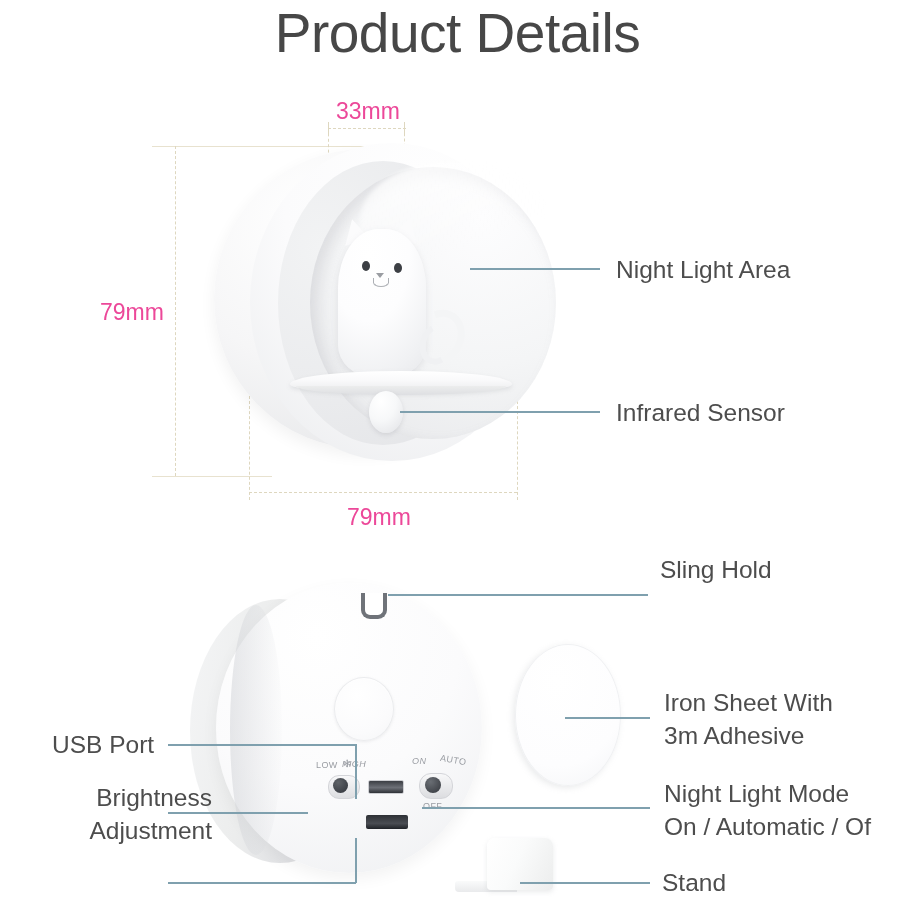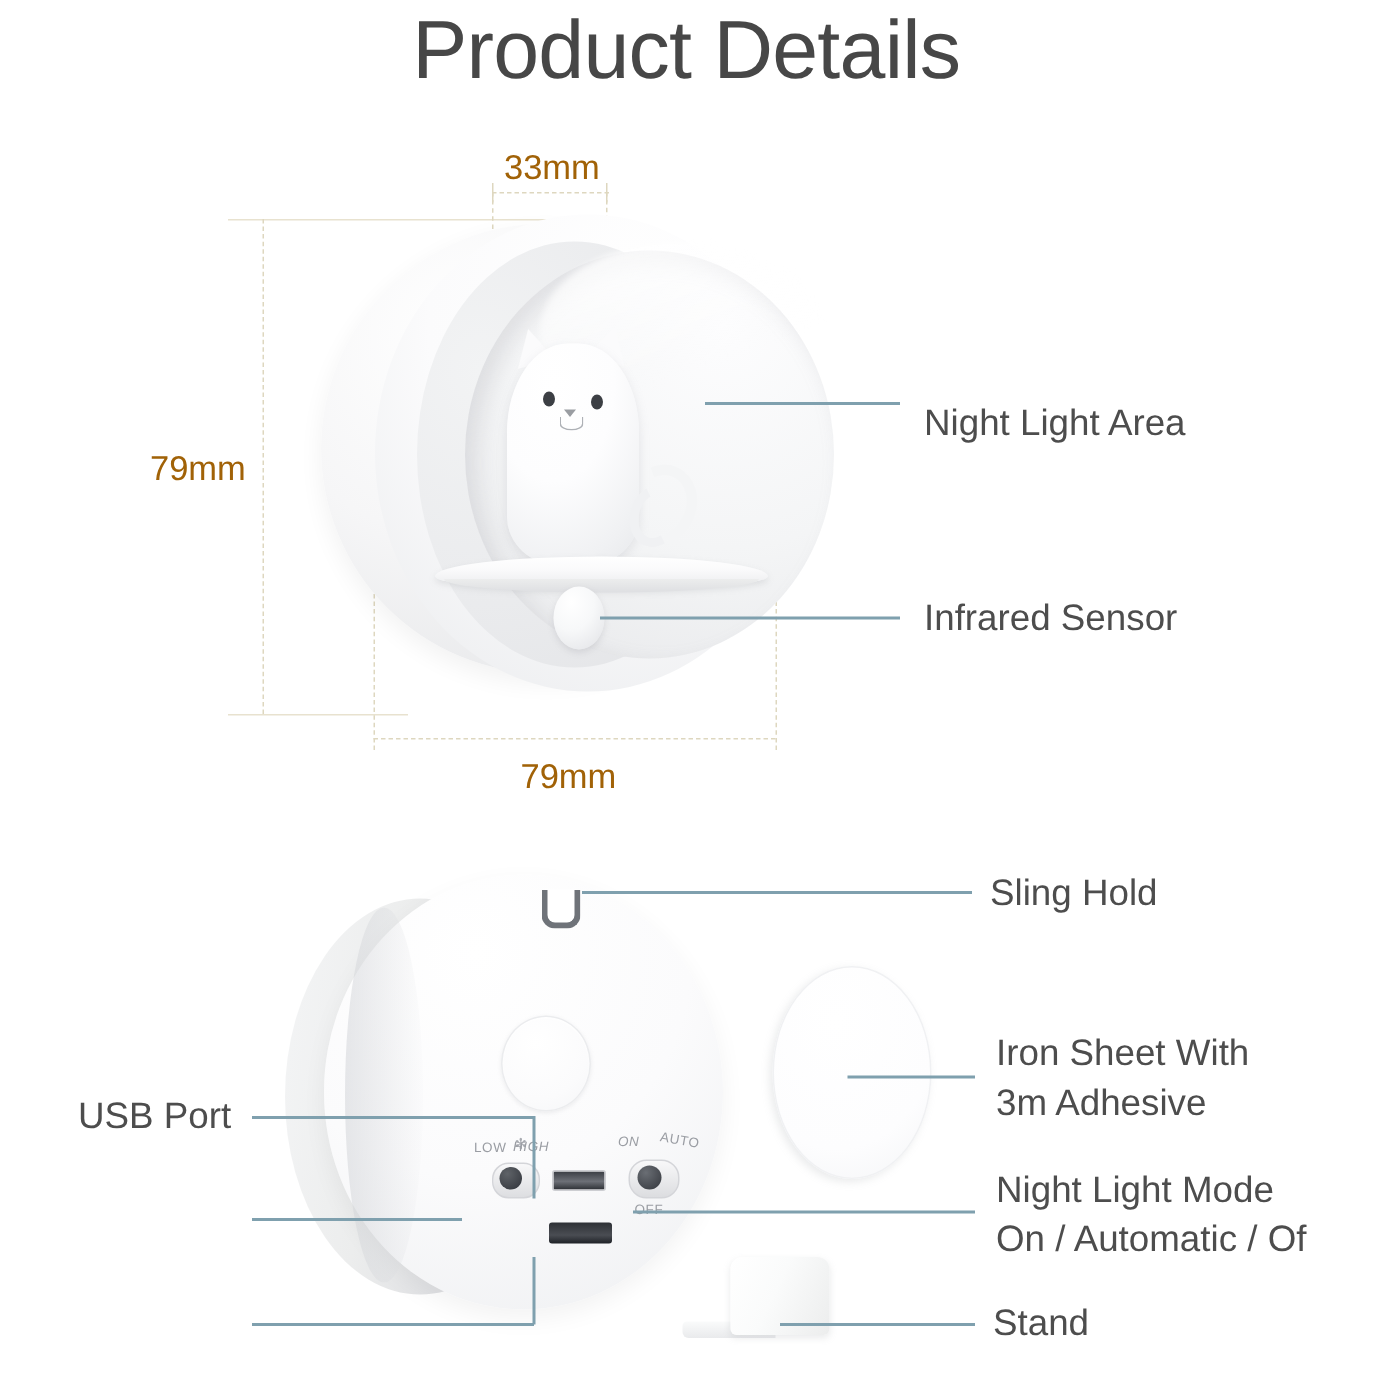--- a/index.html
+++ b/index.html
@@ -53,21 +53,21 @@
     height:0;
     border-top:1.4px dashed #ded7bf;
   }
   .dim-dash-v{
     width:0;
     border-left:1.4px dashed #ded7bf;
   }
   .dim-tick-v{background:#ded7bf;width:1.4px;}
   .dim-label{
     font-size:23px;
-    color:#a16207;
+    color:#ec4899;
     white-space:nowrap;
   }
 
   
   #lamp-front{left:214px;top:143px;width:320px;height:330px;}
   .lamp-outer{
     position:absolute;
     left:0;top:6px;
     width:300px;height:300px;
     border-radius:50%;
@@ -361,21 +361,21 @@
       <div class="cat-tail"></div>
       <div class="cat-tail2"></div>
     </div>
 
     <div class="lamp-shelf"></div>
     <div class="lamp-shelf-edge"></div>
     <div class="ir-dome"></div>
   </div>
 
   <div class="abs leader" style="left:470px;top:268px;width:130px;"></div>
-  <div class="abs callout" style="left:616px;top:253px;margin-top:13px;">Night Light Area</div>
+  <div class="abs callout" style="left:616px;top:253px;">Night Light Area</div>
 
   <div class="abs leader" style="left:400px;top:411px;width:200px;"></div>
   <div class="abs callout" style="left:616px;top:396px;">Infrared Sensor</div>
 
   <div class="abs" id="lamp-back">
     <div class="back-side"></div>
     <div class="back-face">
       <div class="back-groove"></div>
       <div class="back-btn"></div>
 
@@ -398,39 +398,43 @@
   </div>
 
   <div class="abs" id="iron-sheet"></div>
 
   <div class="abs" id="stand">
     <div class="stand-foot"></div>
     <div class="stand-back"></div>
   </div>
 
   <div class="abs leader" style="left:388px;top:594px;width:260px;"></div>
-  <div class="abs callout" style="left:660px;top:579px;">Sling Hold</div>
+  <div class="abs callout" style="left:660px;top:553px;">Sling Hold</div>
 
   <div class="abs leader" style="left:565px;top:717px;width:85px;"></div>
   <div class="abs callout two-line" style="left:664px;top:686px;width:250px;">
     <div>Iron Sheet With</div>
     <div>3m Adhesive</div>
   </div>
 
   <div class="abs leader" style="left:422px;top:807px;width:228px;"></div>
   <div class="abs callout two-line" style="left:664px;top:777px;width:255px;">
     <div>Night Light Mode</div>
     <div>On / Automatic / Of</div>
   </div>
 
   <div class="abs leader" style="left:520px;top:882px;width:130px;"></div>
   <div class="abs callout" style="left:662px;top:866px;">Stand</div>
 
   <div class="abs callout" style="left:52px;top:728px;">USB Port</div>
   <div class="abs leader" style="left:168px;top:744px;width:188px;"></div>
   <div class="abs leader-v" style="left:355px;top:744px;height:55px;"></div>
 
+  <div class="abs callout two-line" style="left:22px;top:781px;width:190px;text-align:right;">
+    <div>Brightness</div>
+    <div>Adjustment</div>
+  </div>
   <div class="abs leader" style="left:168px;top:812px;width:140px;"></div>
 
   <div class="abs leader" style="left:168px;top:882px;width:188px;"></div>
   <div class="abs leader-v" style="left:355px;top:838px;height:45px;"></div>
 
 </div>
 
 </body></html>

